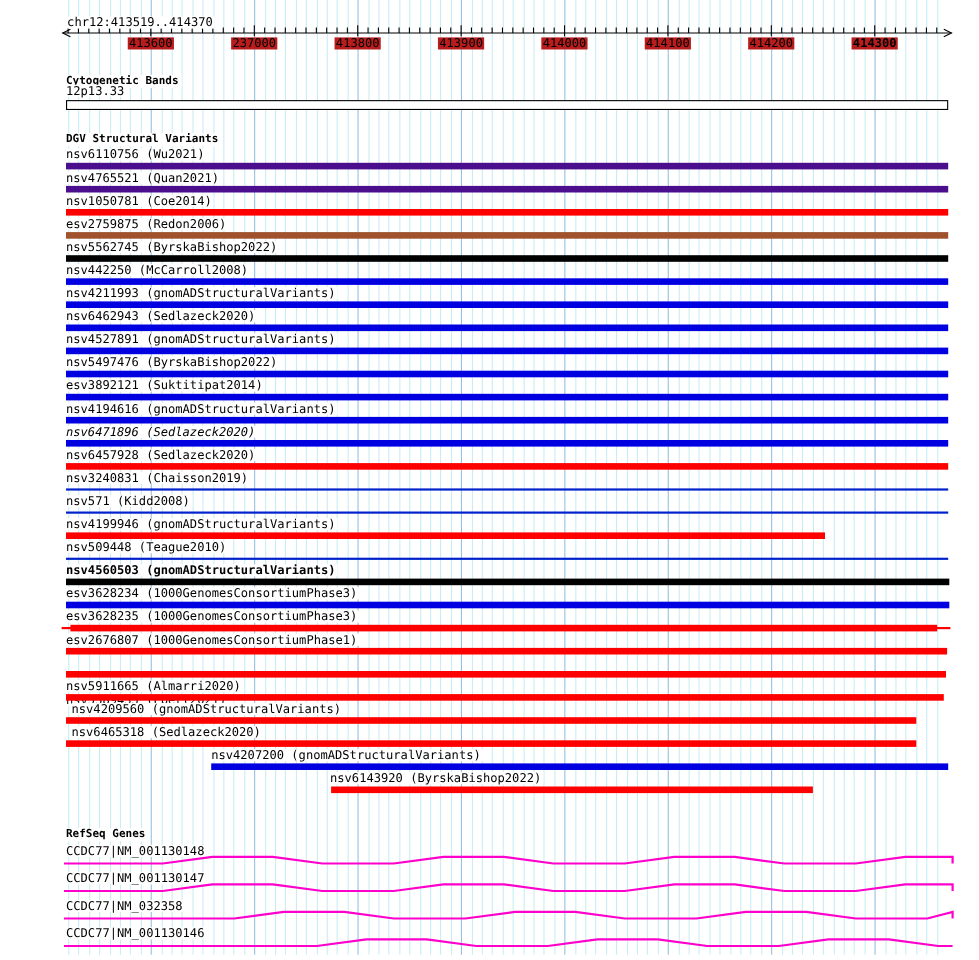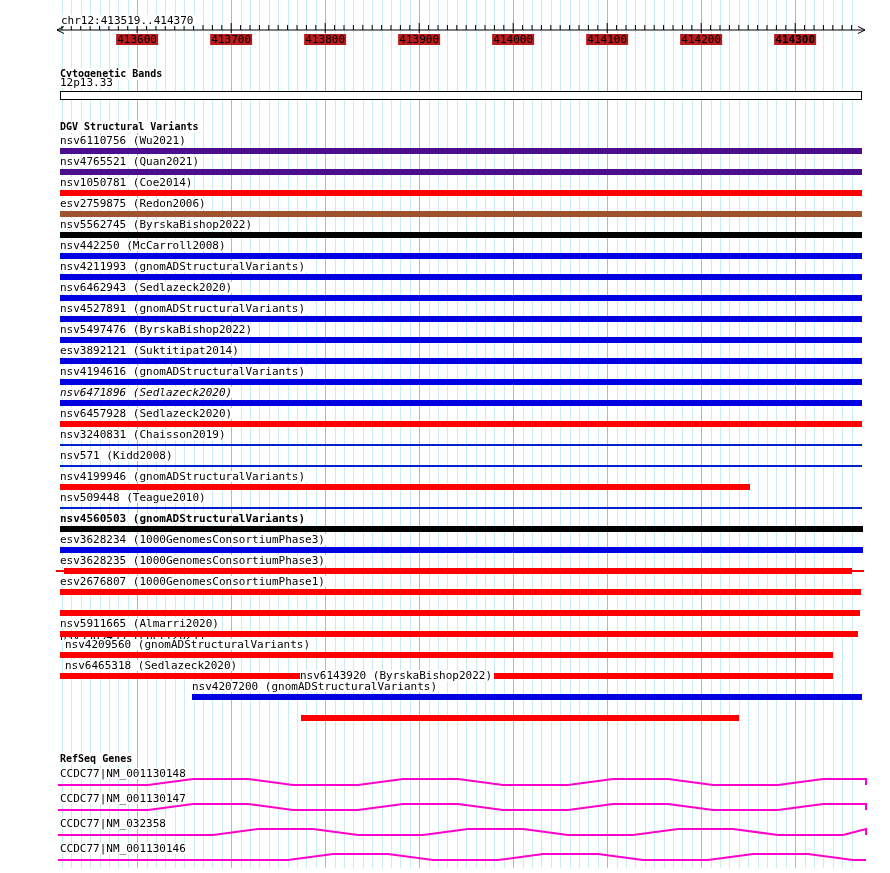--- a/index.html
+++ b/index.html
@@ -198,21 +198,21 @@
       <line x1="804.6" y1="25" x2="804.6" y2="30" stroke="#000000" stroke-width="1"></line>
       <line x1="814.0" y1="25" x2="814.0" y2="30" stroke="#000000" stroke-width="1"></line>
       <line x1="823.4" y1="25" x2="823.4" y2="30" stroke="#000000" stroke-width="1"></line>
       <line x1="832.8" y1="25" x2="832.8" y2="30" stroke="#000000" stroke-width="1"></line>
       <line x1="842.2" y1="25" x2="842.2" y2="30" stroke="#000000" stroke-width="1"></line>
       <line x1="851.6" y1="25" x2="851.6" y2="30" stroke="#000000" stroke-width="1"></line>
     </svg>
   <div class="lbl" style="left:61px;top:15px">chr12:413519..414370</div>
   <div id="ticklabels">
       <span class="ticklabel" style="left: 137.1px;">413600</span>
-      <span class="ticklabel" style="left: 231.2px;">413700</span>
+      <span class="ticklabel" style="left: 231.2px;">237000</span>
       <span class="ticklabel" style="left: 325.2px;">413800</span>
       <span class="ticklabel" style="left: 419.2px;">413900</span>
       <span class="ticklabel" style="left: 513.2px;">414000</span>
       <span class="ticklabel" style="left: 607.2px;">414100</span>
       <span class="ticklabel" style="left: 701.2px;">414200</span>
       <span class="ticklabel" style="left: 795.2px; font-weight: bold;">414300</span>
     </div>
 
   <div class="sect" style="left:60px;top:68px">Cytogenetic Bands</div>
   <div class="lbl" style="left:60px;top:77px">12p13.33</div>
@@ -268,21 +268,21 @@
       <div class="lbl" style="left: 60px; top: 631px;">nsv5589435 (Ebert2021)</div>
       <div class="bar" style="left: 60px; width: 800px; top: 610px; background: rgb(255, 0, 0);"></div>
       <div class="lbl" style="left: 60px; top: 618px;">nsv5911665 (Almarri2020)</div>
       <div class="bar" style="left: 60px; width: 798px; top: 631px; background: rgb(255, 0, 0);"></div>
       <div class="lbl" style="left: 65px; top: 639px;">nsv4209560 (gnomADStructuralVariants)</div>
       <div class="bar" style="left: 60px; width: 773px; top: 652px; background: rgb(255, 0, 0);"></div>
       <div class="lbl" style="left: 65px; top: 660px;">nsv6465318 (Sedlazeck2020)</div>
       <div class="bar" style="left: 60px; width: 773px; top: 673px; background: rgb(255, 0, 0);"></div>
       <div class="lbl" style="left: 192px; top: 681px;">nsv4207200 (gnomADStructuralVariants)</div>
       <div class="bar" style="left: 192px; width: 670px; top: 694px; background: rgb(0, 0, 224);"></div>
-      <div class="lbl" style="left: 300px; top: 670px;">nsv6143920 (ByrskaBishop2022)</div>
+      <div class="lbl" style="left: 300px; top: 702px;">nsv6143920 (ByrskaBishop2022)</div>
       <div class="bar" style="left: 301px; width: 438px; top: 715px; background: rgb(255, 0, 0);"></div>
     </div>
 
   <div class="sect" style="left:60px;top:753px">RefSeq Genes</div>
   <div id="refseq-rows">
       <div class="lbl" style="left: 60px; top: 768px;">CCDC77|NM_001130148</div>
       <svg class="genesvg" width="812" height="13" style="left: 58px; top: 775px;">
         <polyline points="0,10 90,10 135,4 190,4 235,10 300,10 345,4 400,4 445,10 510,10 555,4 610,4 655,10 720,10 765,4 808,4 808,10 808,10" fill="none" stroke="#ff00cc" stroke-width="2"></polyline>
       </svg>
       <div class="lbl" style="left: 60px; top: 793px;">CCDC77|NM_001130147</div>

